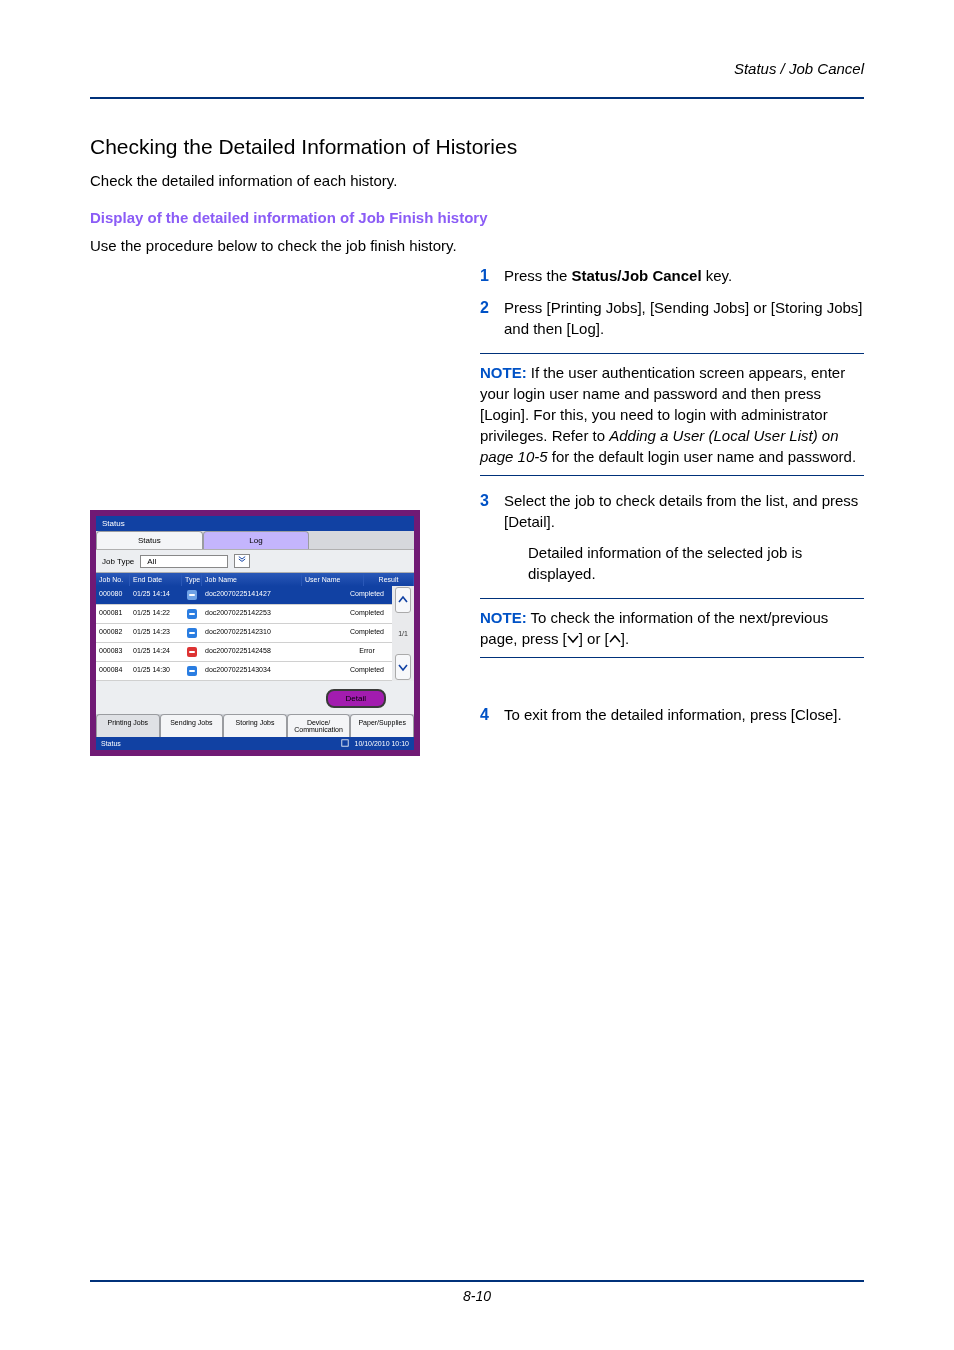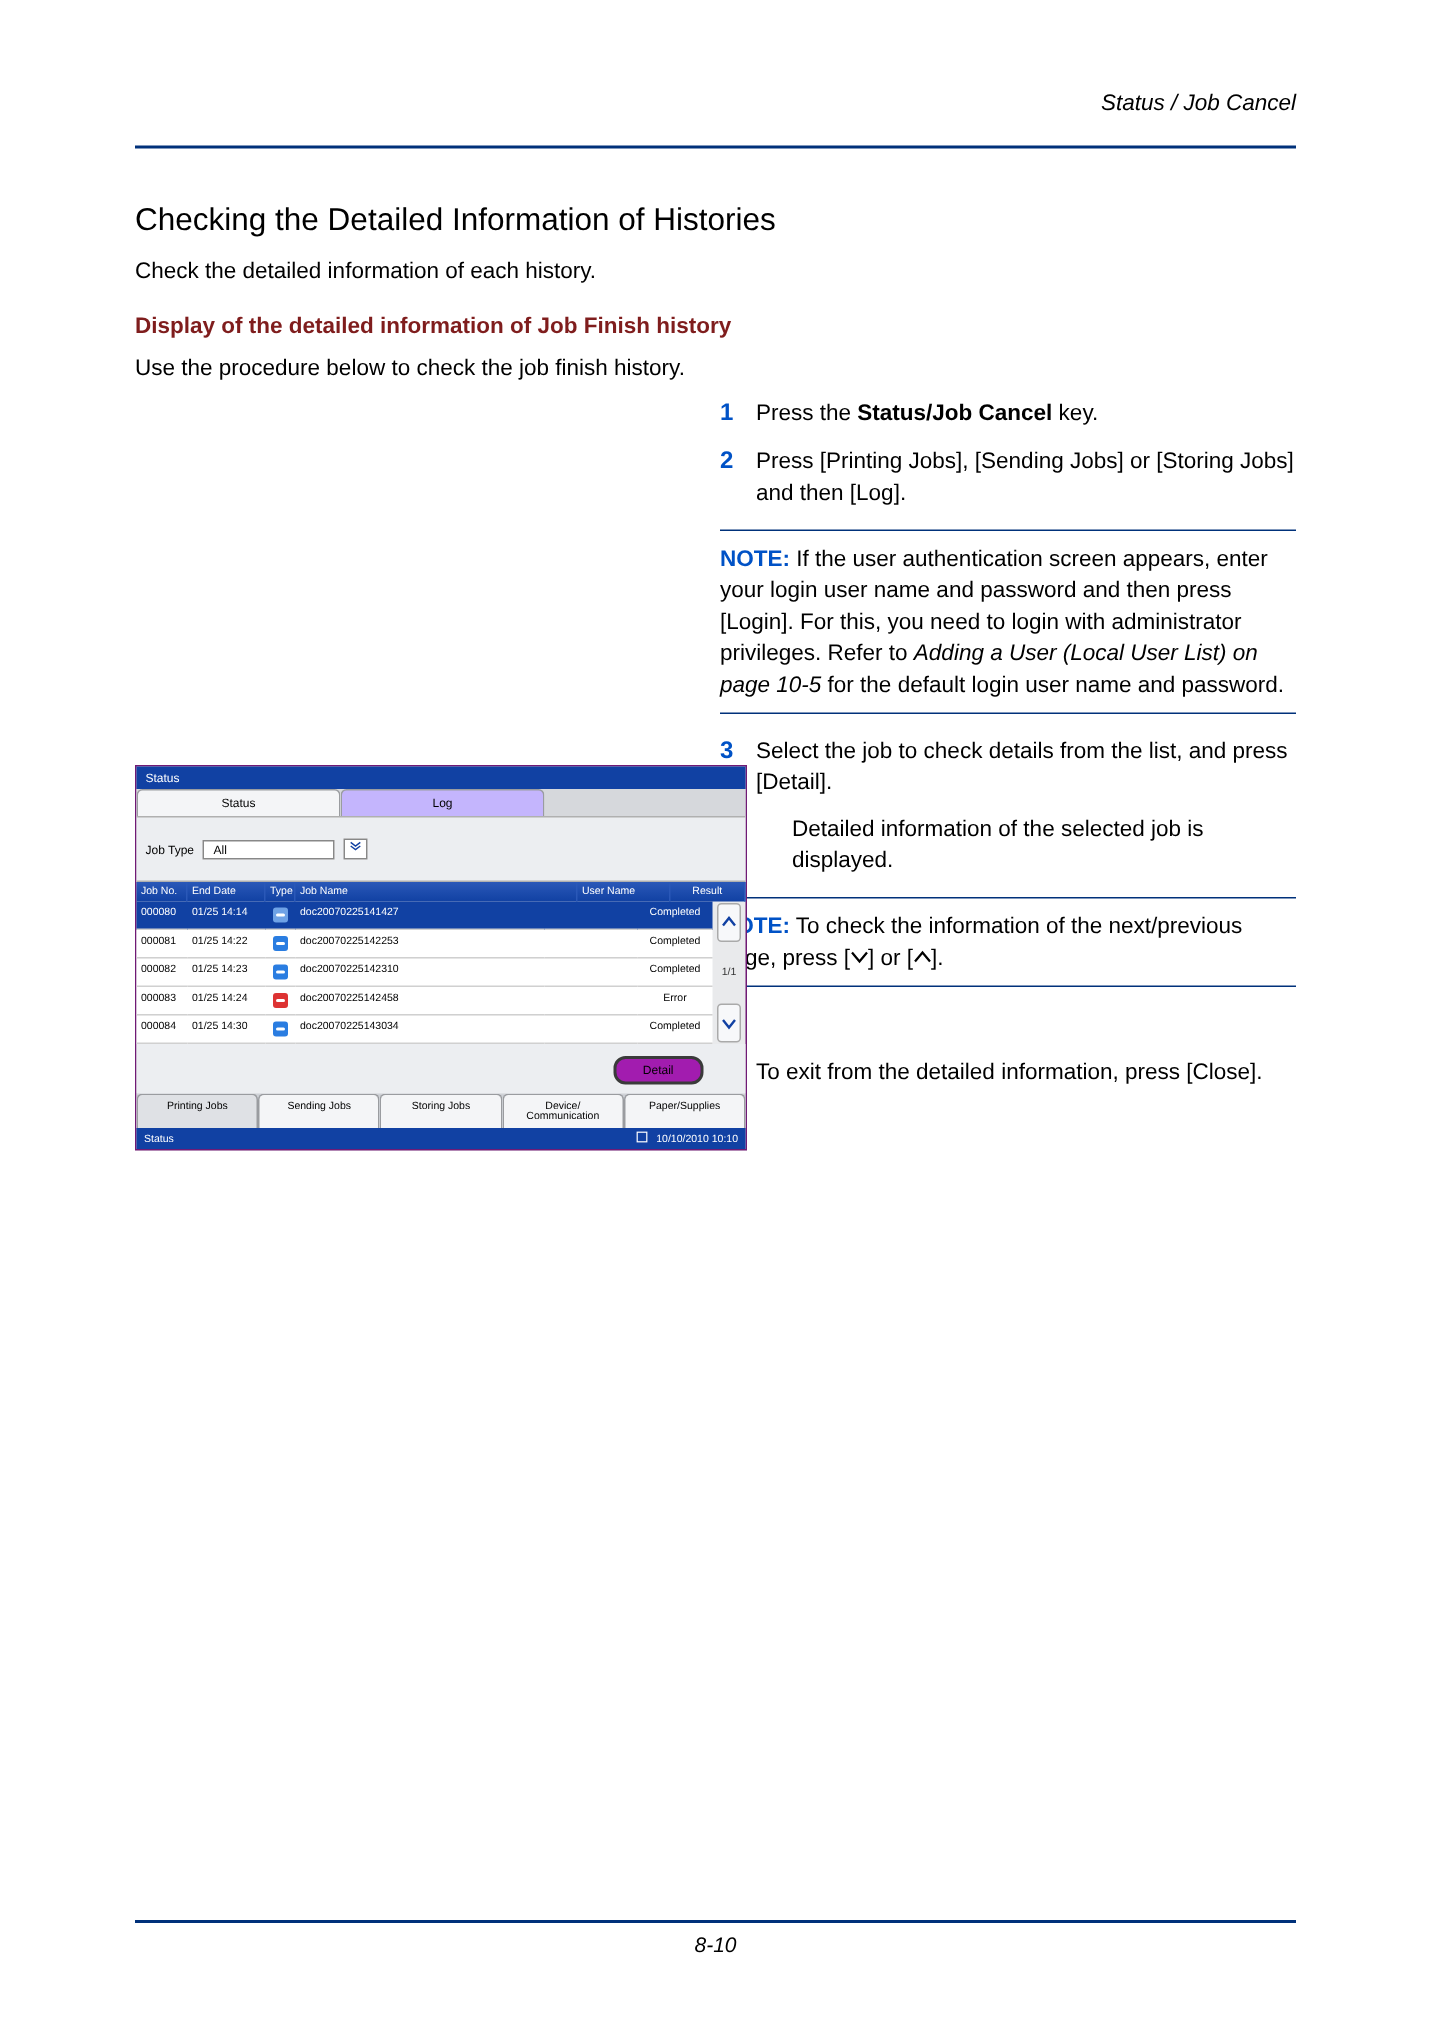--- a/index.html
+++ b/index.html
@@ -28,21 +28,21 @@
     font-size: 21px;
     font-weight: normal;
     margin: 36px 0 12px 0;
   }
   .p {
     font-size: 15px;
     line-height: 1.35;
     margin: 8px 0;
   }
   .blue-subhead {
-    color: #7f1d1d;
+    color: #8b5cf6;
     font-weight: bold;
     font-size: 15px;
     margin: 18px 0 10px 0;
   }
   .right-col {
     margin-left: 390px;
   }
   .step {
     display: flex;
     margin: 6px 0 10px 0;
@@ -80,25 +80,25 @@
     border-top: 2px solid #00317a;
     padding-top: 6px;
     margin: 0 90px;
   }
 
   
   .screenshot {
     position: absolute;
     left: 90px;
     top: 510px;
-    width: 408px;
+    width: 330px;
     font-size: 8px;
     font-family: Arial, sans-serif;
     color: #000;
-    border: 1px solid #701a75;
+    border: 6px solid #701a75;
     background: #e9eaec;
     box-sizing: border-box;
   }
   .ss-titlebar {
     background: #1141a3;
     color: #fff;
     padding: 3px 6px;
     font-size: 8px;
   }
   .ss-tabs {
@@ -113,21 +113,21 @@
     border-bottom: none;
     background: #f4f5f7;
     border-radius: 4px 4px 0 0;
   }
   .ss-tab.inactive {
     background: #c4b5fd;
   }
   .ss-tab.spacer { flex:1; border:none; background:transparent;}
   .ss-jobtype {
     display:flex; align-items:center; gap:6px;
-    padding: 14px 6px;
+    padding: 4px 6px;
     background: #eceef1;
     border-top:1px solid #b0b0b0;
     border-bottom:1px solid #b0b0b0;
   }
   .ss-dd {
     background:#fff; border:1px solid #888; padding:1px 20px 1px 6px; position:relative; min-width:60px;
   }
   .ss-dd-arrow {
     display:inline-block; background:#fff; border:1px solid #888; width:14px; height:12px; text-align:center; line-height:10px; font-size:8px; color:#1141a3;
   }

